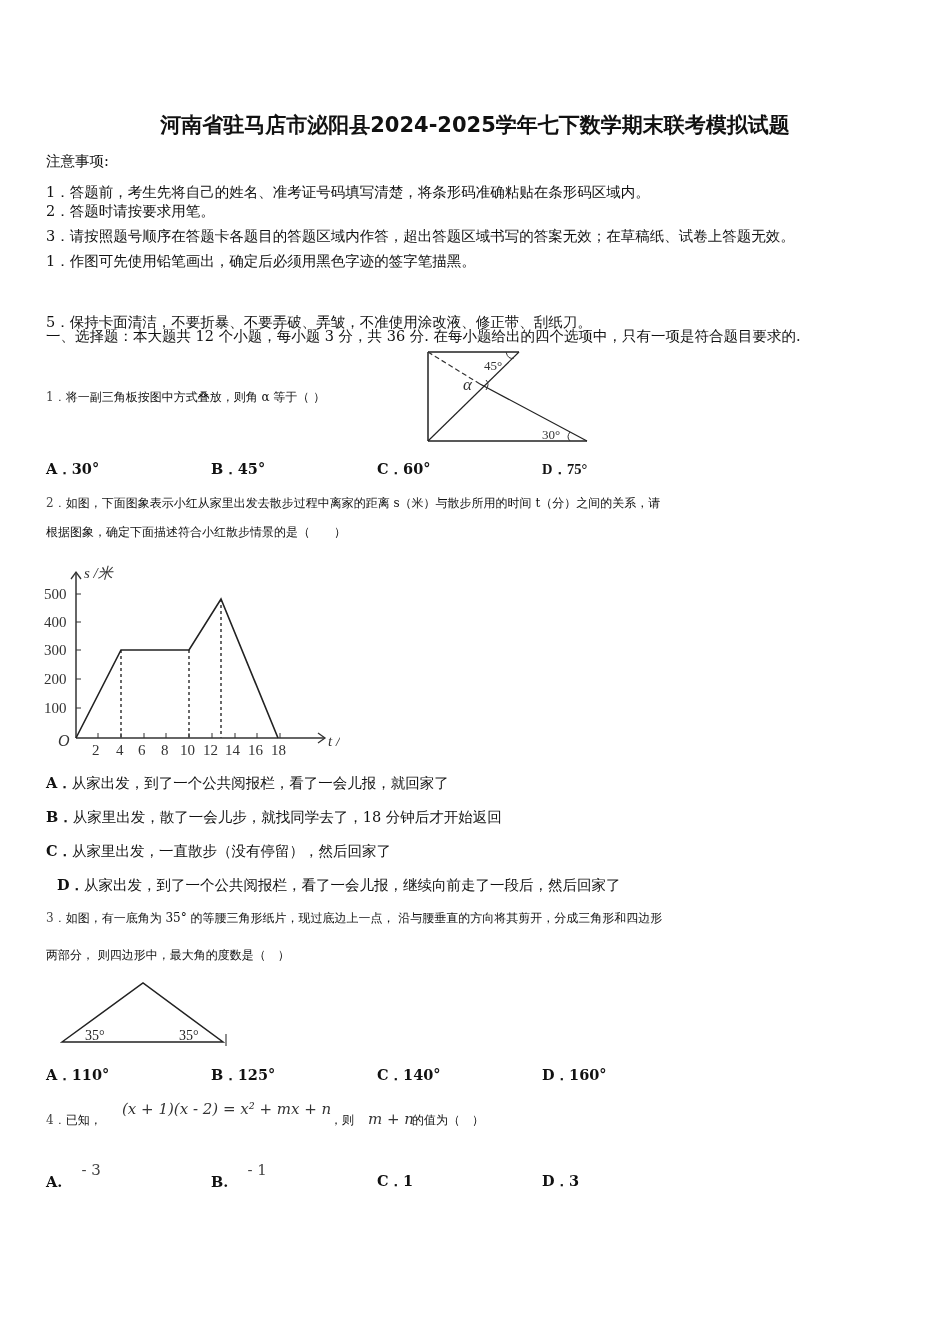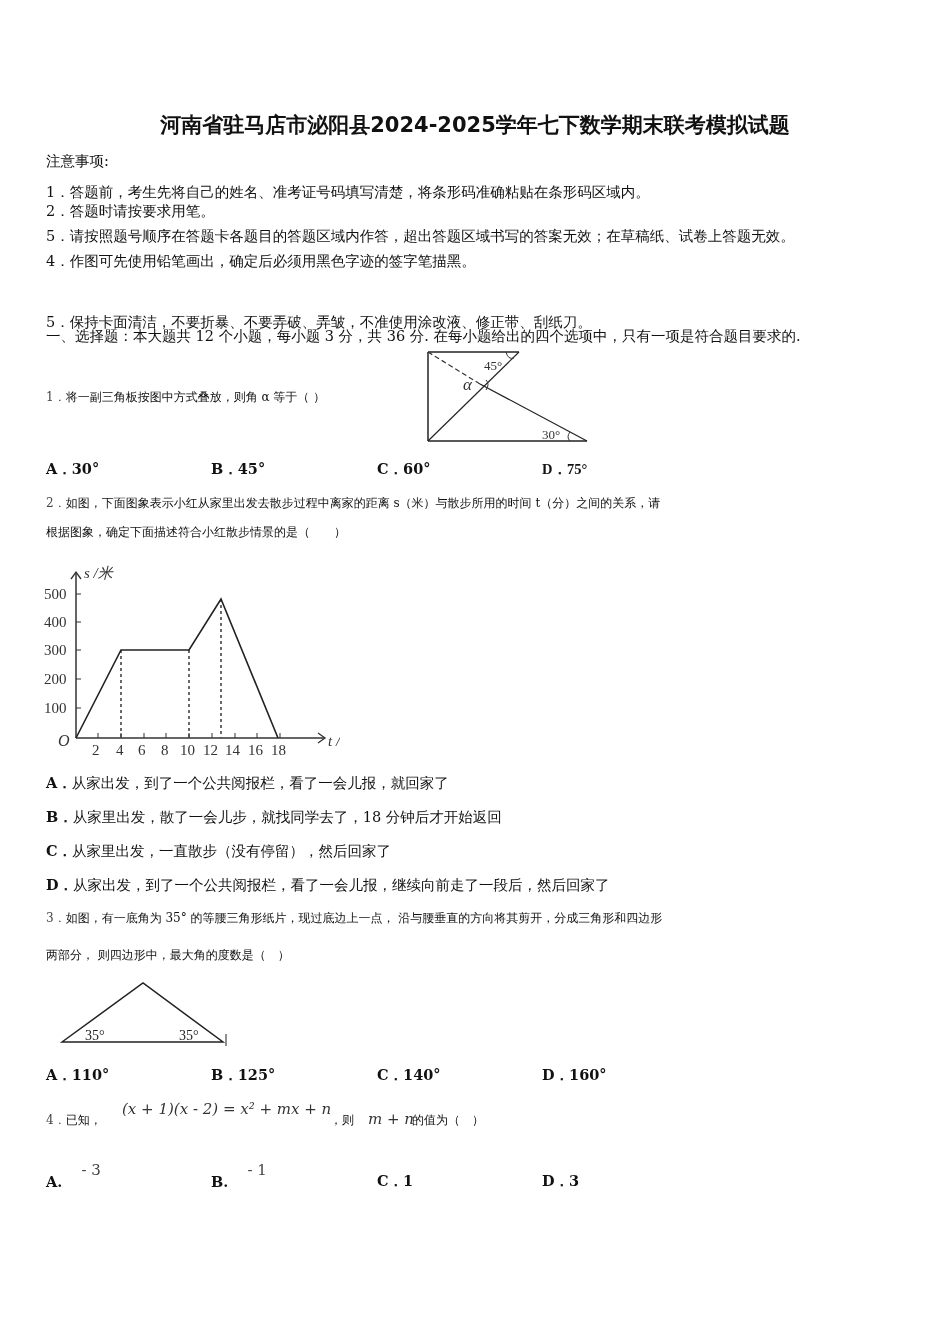--- a/index.html
+++ b/index.html
@@ -20,22 +20,22 @@
   svg text { font-family: "Liberation Serif", "DejaVu Serif", serif; }
 </style>
 </head>
 <body>
 
 <div class="abs title">河南省驻马店市泌阳县2024-2025学年七下数学期末联考模拟试题</div>
 
 <div class="abs note" style="top:152px;">注意事项:</div>
 <div class="abs note" style="top:183px;">1．答题前，考生先将自己的姓名、准考证号码填写清楚，将条形码准确粘贴在条形码区域内。</div>
 <div class="abs note" style="top:202px;">2．答题时请按要求用笔。</div>
-<div class="abs note" style="top:227px;">5．请按照题号顺序在答题卡各题目的答题区域内作答，超出答题区域书写的答案无效；在草稿纸、试卷上答题无效。</div>
-<div class="abs note" style="top:252px;">4．作图可先使用铅笔画出，确定后必须用黑色字迹的签字笔描黑。</div>
+<div class="abs note" style="top:227px;">3．请按照题号顺序在答题卡各题目的答题区域内作答，超出答题区域书写的答案无效；在草稿纸、试卷上答题无效。</div>
+<div class="abs note" style="top:252px;">1．作图可先使用铅笔画出，确定后必须用黑色字迹的签字笔描黑。</div>
 <div class="abs note" style="top:277px;margin-top:36px;">5．保持卡面清洁，不要折暴、不要弄破、弄皱，不准使用涂改液、修正带、刮纸刀。</div>
 
 <div class="abs sec" style="top:327px;">一、选择题：本大题共 12 个小题，每小题 3 分，共 36 分. 在每小题给出的四个选项中，只有一项是符合题目要求的.</div>
 
 <div class="abs q" style="top:389px;">
   <span class="qnum">1．</span><span>将一副三角板按图中方式叠放，则角 α 等于（ ）</span>
 </div>
 <svg class="abs" style="left:420px; top:348px;" width="175" height="98">
   <line x1="8" y1="4" x2="8" y2="93" stroke="#222" stroke-width="1.5"></line>
   <line x1="8" y1="93" x2="167" y2="93" stroke="#222" stroke-width="1.5"></line>
@@ -104,21 +104,21 @@
   <line x1="81" y1="88" x2="81" y2="176" stroke="#444" stroke-width="1.6" stroke-dasharray="3,3"></line>
   <line x1="149" y1="88" x2="149" y2="176" stroke="#444" stroke-width="1.6" stroke-dasharray="3,3"></line>
   <line x1="181" y1="37" x2="181" y2="176" stroke="#444" stroke-width="1.6" stroke-dasharray="3,3"></line>
 
   <polyline points="36,176 81,88 149,88 181,37 238,176" fill="none" stroke="#222" stroke-width="1.6"></polyline>
 </svg>
 
 <div class="abs optline" style="top:774px;"><b>A．</b><span>从家出发，到了一个公共阅报栏，看了一会儿报，就回家了</span></div>
 <div class="abs optline" style="top:808px;"><b>B．</b><span>从家里出发，散了一会儿步，就找同学去了，18 分钟后才开始返回</span></div>
 <div class="abs optline" style="top:842px;"><b>C．</b><span>从家里出发，一直散步（没有停留），然后回家了</span></div>
-<div class="abs optline" style="top:876px;"><b>D．</b><span>从家出发，到了一个公共阅报栏，看了一会儿报，继续向前走了一段后，然后回家了</span></div>
+<div class="abs optline" style="top:876px;margin-left:11px;"><b>D．</b><span>从家出发，到了一个公共阅报栏，看了一会儿报，继续向前走了一段后，然后回家了</span></div>
 
 <div class="abs q" style="top:910px;">
   <span class="qnum">3．</span><span>如图，有一底角为 35° 的等腰三角形纸片，现过底边上一点， 沿与腰垂直的方向将其剪开，分成三角形和四边形</span>
 </div>
 <div class="abs q" style="top:947px;">两部分， 则四边形中，最大角的度数是（　）</div>
 
 <svg class="abs" style="left:55px; top:978px;" width="185" height="70">
   <polygon points="7,64 88,5 168,64" fill="none" stroke="#222" stroke-width="1.5"></polygon>
   <text x="30" y="62" font-size="14" fill="#222">35°</text>
   <text x="124" y="62" font-size="14" fill="#222">35°</text>

